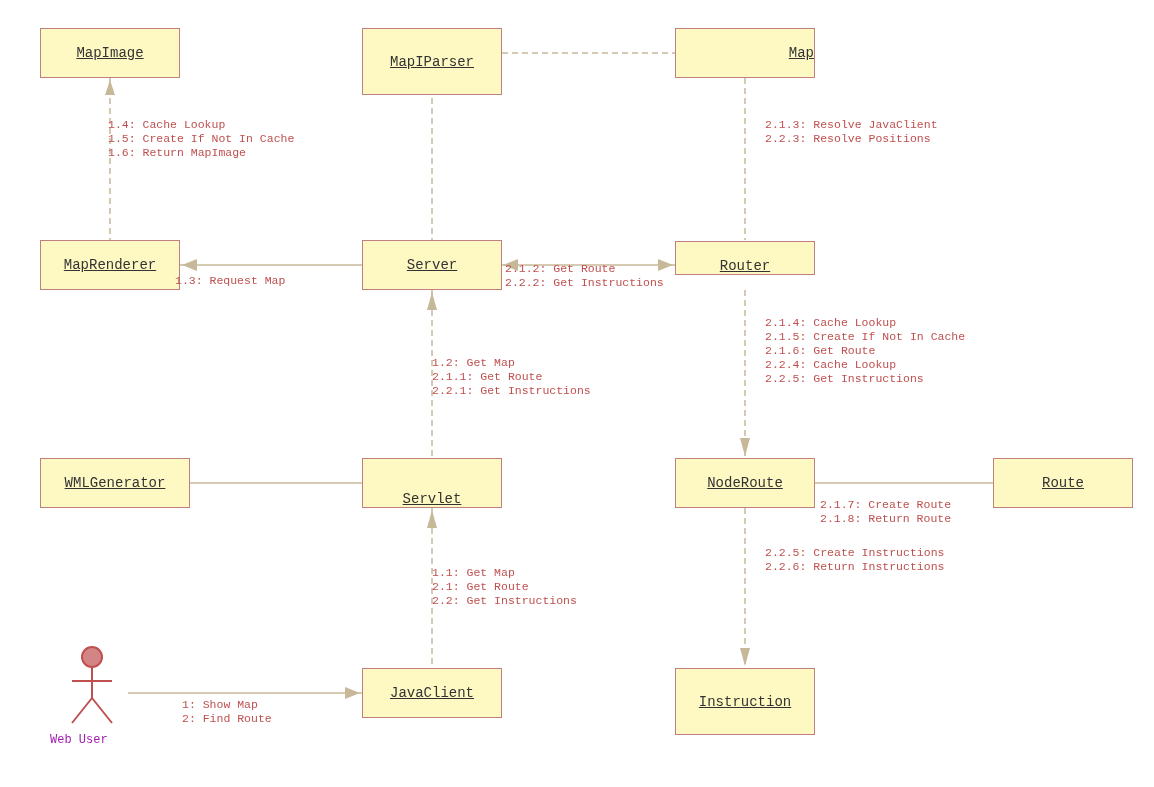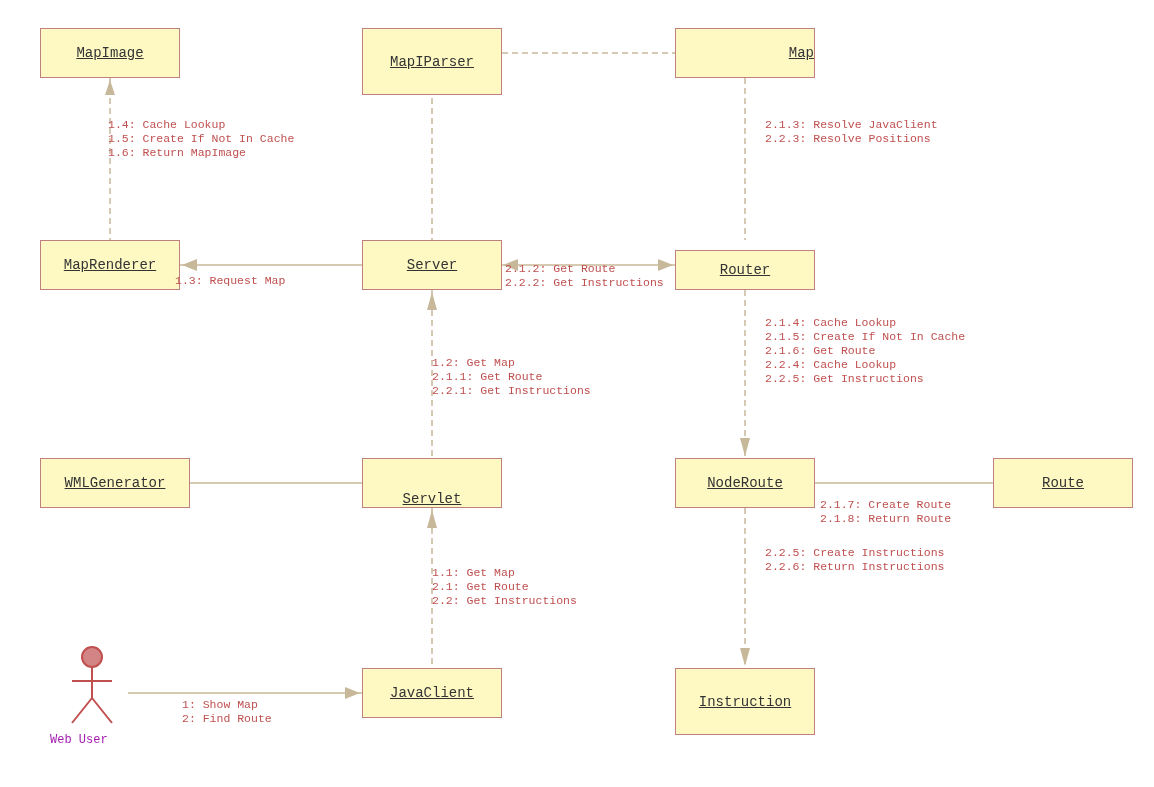--- a/index.html
+++ b/index.html
@@ -110,21 +110,21 @@
   </div>
   <div class="uml-box" style="left:675px;top:28px;width:140px;height:50px;justify-content:flex-end;">
     <span>Map</span>
   </div>
   <div class="uml-box" style="left:40px;top:240px;width:140px;height:50px;">
     <span>MapRenderer</span>
   </div>
   <div class="uml-box" style="left:362px;top:240px;width:140px;height:50px;align-items:center;">
     <span>Server</span>
   </div>
-  <div class="uml-box" style="left:675px;top:250px;width:140px;height:40px;">
+  <div class="uml-box" style="left:675px;top:241px;width:140px;height:34px;align-items:flex-end;">
     <span>Router</span>
   </div>
   <div class="uml-box" style="left:40px;top:458px;width:150px;height:50px;">
     <span>WMLGenerator</span>
   </div>
   <div class="uml-box" style="left:362px;top:458px;width:140px;height:50px;align-items:flex-end;">
     <span>Servlet</span>
   </div>
   <div class="uml-box" style="left:675px;top:458px;width:140px;height:50px;">
     <span>NodeRoute</span>

